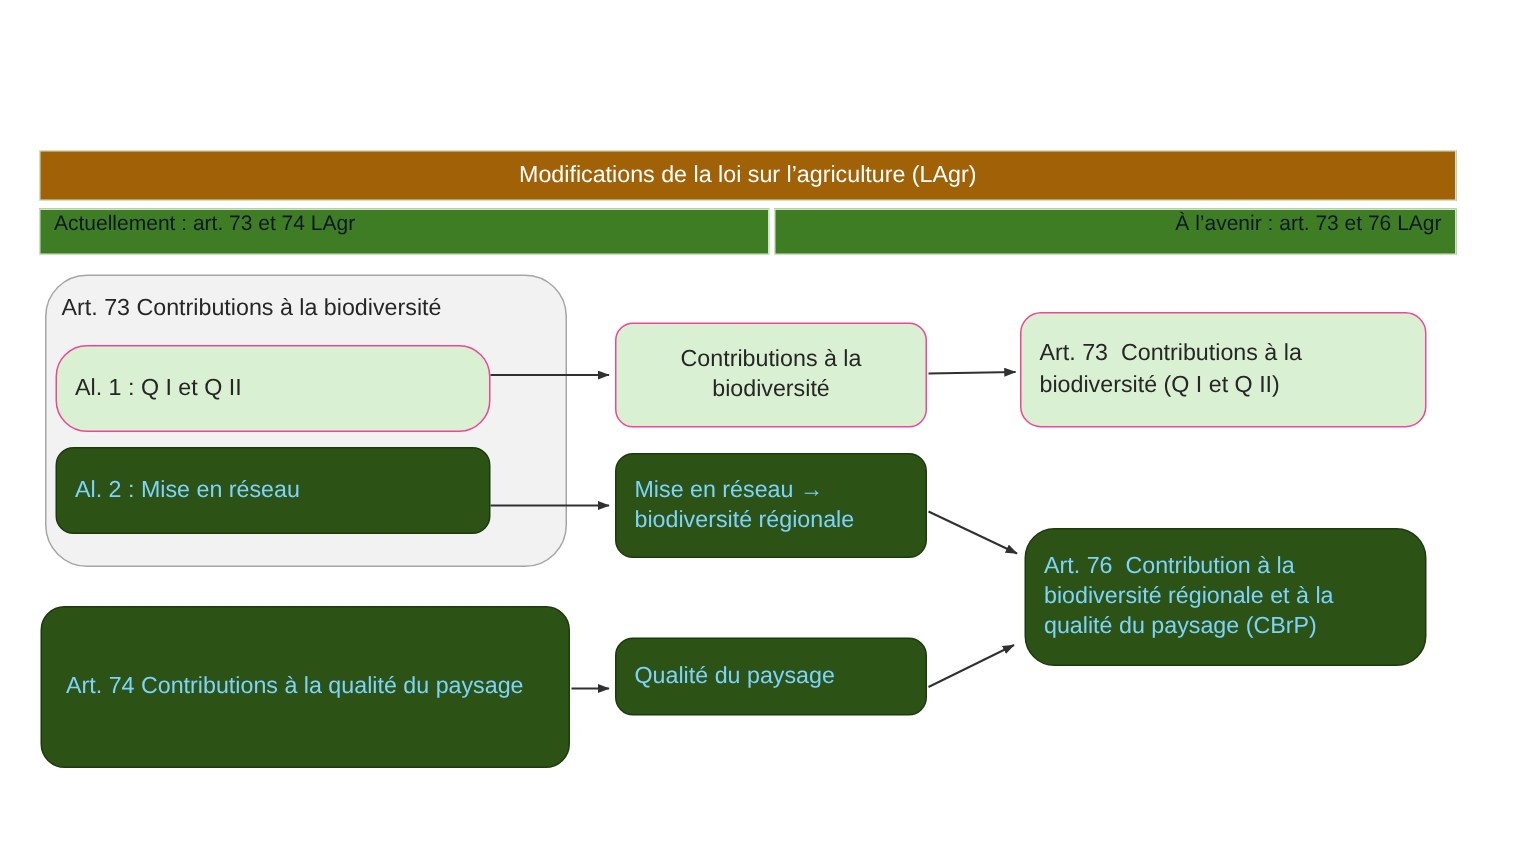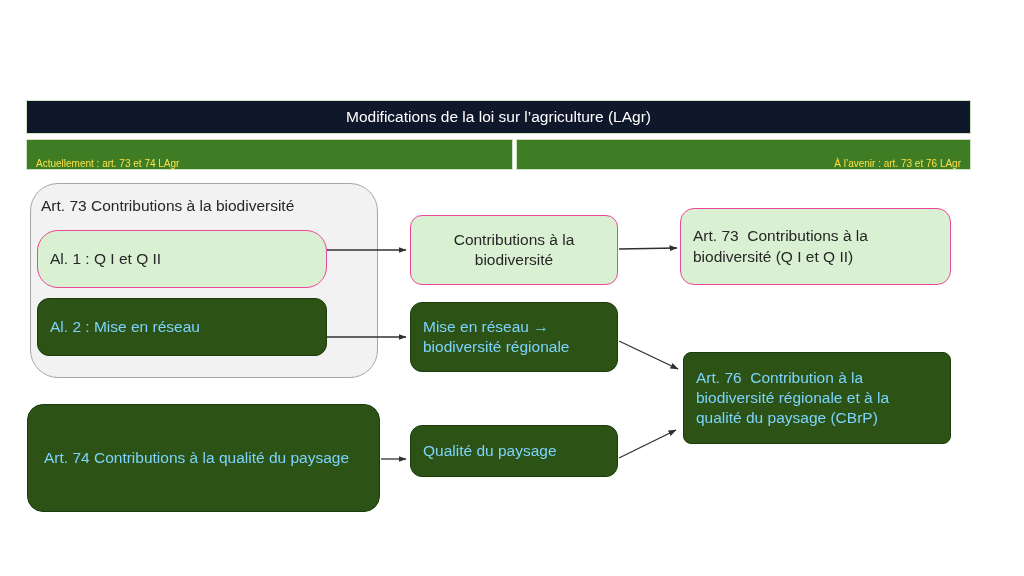--- a/index.html
+++ b/index.html
@@ -11,38 +11,38 @@
     background: #ffffff;
     font-family: "Liberation Sans", sans-serif;
     overflow: hidden;
   }
 
   
   .hdr-row1 {
     position: absolute;
     left: 26px; top: 100px;
     width: 945px; height: 34px;
-    background: #0f172a;
+    background: #a16207;
     border: 1px solid #cfe3c4;
     color: #ffffff;
     display: flex; align-items: center; justify-content: center;
     font-size: 15.5px;
   }
   .hdr-row2 {
     position: absolute;
     left: 26px; top: 139px;
     width: 945px; height: 31px;
     display: flex;
   }
   .hdr-cell {
     background: #3E7D23;
     border: 1px solid #cfe3c4;
-    color: #fde047;
-    font-size: 10px;
-    display: flex; align-items: flex-end;
+    color: #0f172a;
+    font-size: 14px;
+    display: flex; align-items: flex-start;
   }
   .hdr-cell.left  { width: 487px; justify-content: flex-start; padding-left: 9px; }
   .hdr-gap { width: 3px; background: #ffffff; }
   .hdr-cell.right { flex: 1; justify-content: flex-end; padding-right: 9px; }
 
   
   .box {
     position: absolute;
     display: flex; align-items: center;
     font-size: 15.5px;
@@ -113,21 +113,21 @@
   
   .box-art73f {
     left: 680px; top: 208px;
     width: 271px; height: 77px;
     border-radius: 14px;
     padding: 0 12px;
   }
   .box-art76f {
     left: 683px; top: 352px;
     width: 268px; height: 92px;
-    border-radius: 8px;
+    border-radius: 20px;
     padding: 0 12px;
   }
 
   
   .box-art74 {
     left: 27px; top: 404px;
     width: 353px; height: 108px;
     border-radius: 16px;
     padding: 0 16px;
   }

